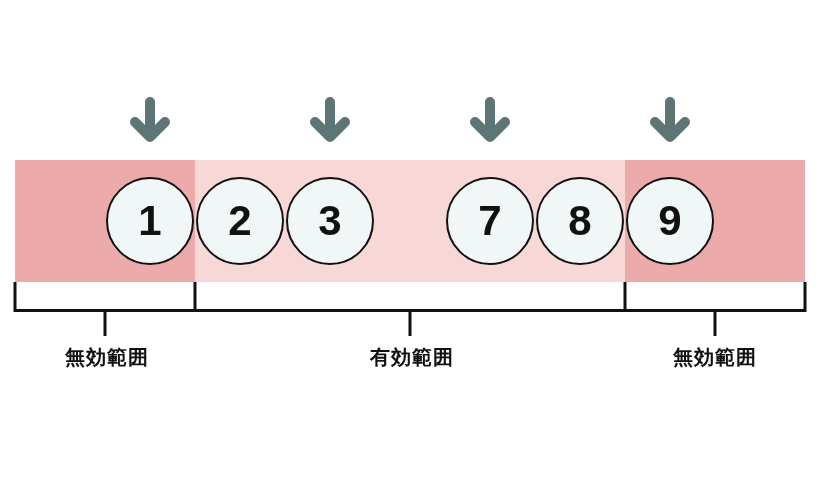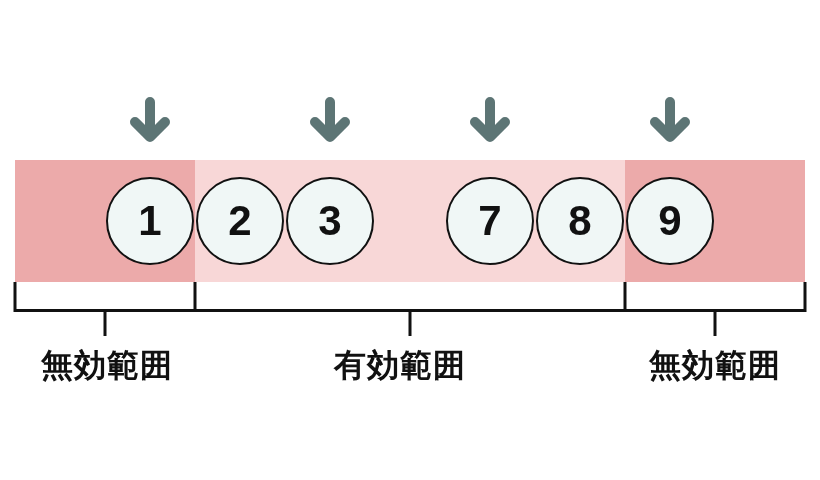--- a/index.html
+++ b/index.html
@@ -65,28 +65,28 @@
   }
   .bracket-overlay path {
     fill: none;
     stroke: var(--bracket, #111111);
     stroke-width: 3;
   }
   .range-label {
     position: absolute;
     top: 344px;
     transform: translateX(-50%);
-    font-size: 32px;
+    font-size: 20px;
     font-weight: 700;
     color: #111111;
     white-space: nowrap;
     letter-spacing: 1px;
   }
   .label-left   { left: 107px; }
-  .label-middle { left: 400px; }
+  .label-middle { left: 412px; }
   .label-right  { left: 715px; }
 </style>
 </head>
 <body>
 
 <div class="canvas">
 
   <div class="arrow" style="left:128px">
     <svg viewBox="0 0 44 50">
         <path d="M22 5 V40 M7 25 L22 40 L37 25"></path>

